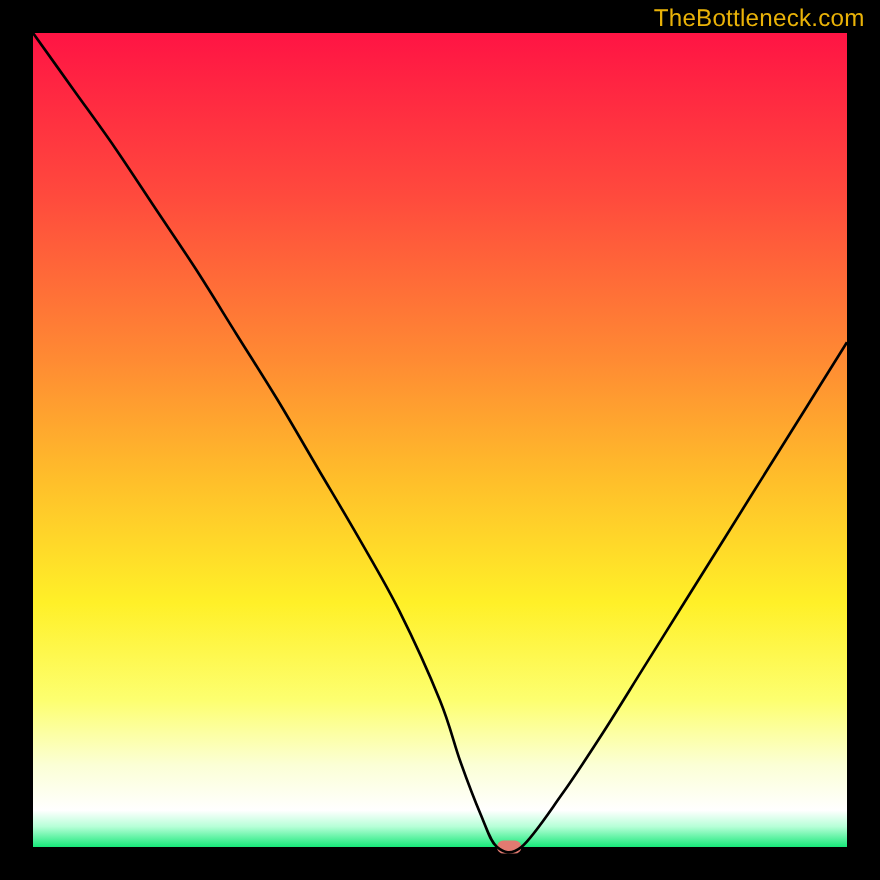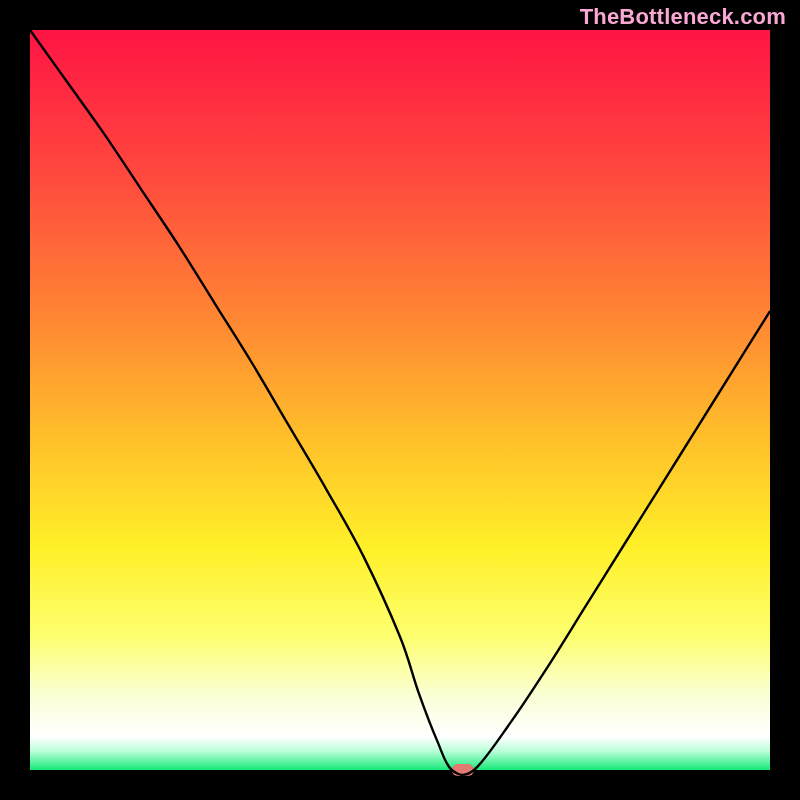--- a/index.html
+++ b/index.html
@@ -14,23 +14,23 @@
   .stage {
     position: relative;
     width: 800px;
     height: 800px;
     background: #000;
   }
   .watermark {
     position: absolute;
     top: 4px;
     right: 14px;
-    color: #f9a8d4;
+    color: #eab308;
     font-size: 22px;
-    font-weight: 700;
+    font-weight: 400;
     letter-spacing: 0.2px;
     z-index: 5;
   }
   svg.plot {
     position: absolute;
     left: 0;
     top: 0;
   }
 </style>
 </head>

